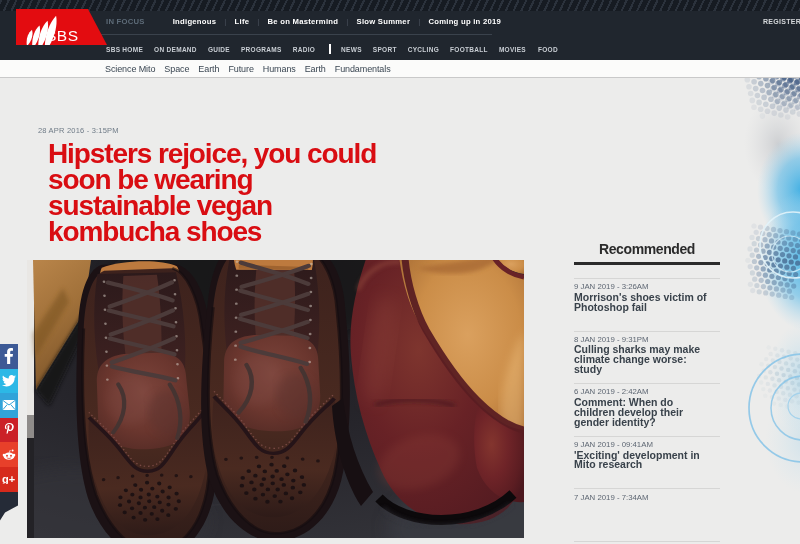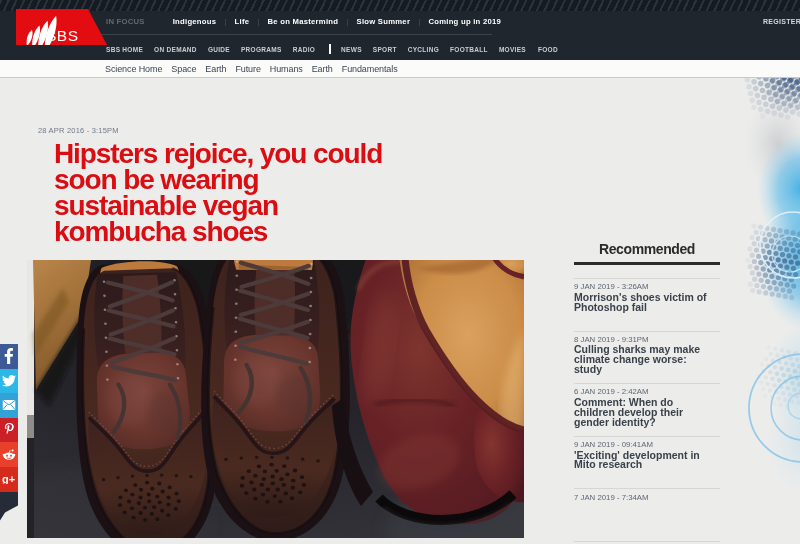--- a/index.html
+++ b/index.html
@@ -23,21 +23,21 @@
 .reg { position:absolute; left:763px; top:18px; font-size:7px; font-weight:bold; color:#d5d8db; letter-spacing:.3px; white-space:nowrap; }
 .subnav { position:absolute; top:60px; left:0; width:800px; height:18px; background:#fbfbfa; border-bottom:1px solid #c9c9c9; font-size:9px; color:#3a4652; letter-spacing:-.1px; }
 .subnav .in { position:absolute; left:105px; top:4px; white-space:nowrap; }
 .subnav span { margin-right:9px; }
 
 
 .decor { position:absolute; top:78px; left:640px; width:160px; height:420px; pointer-events:none; }
 
 
 .date { position:absolute; left:38px; top:126px; font-size:7.5px; font-weight:normal; color:#6f7b87; letter-spacing:.2px; }
-h1 { position:absolute; left:54px; top:141px; width:380px; font-size:28px; line-height:26px; font-weight:bold; color:#d90d12; letter-spacing:-1.1px; }
+h1 { position:absolute; left:48px; top:141px; width:380px; font-size:28px; line-height:26px; font-weight:bold; color:#d90d12; letter-spacing:-1.1px; }
 
 
 .photo { position:absolute; left:27px; top:260px; width:497px; height:278px; background:#232327; }
 
 
 .side { position:absolute; left:574px; top:239px; width:146px; }
 .side h2 { font-size:14px; color:#2b2b2b; letter-spacing:-.4px; font-weight:bold; padding-top:1.5px;text-align:center; }
 .side .rule { height:3px; background:#2b2b2b; margin-top:5.5px; }
 .sep0 { height:13px; }
 .item { border-top:1px solid #d6d6d5; padding-top:2.3px; height:52.6px; overflow:visible; }
@@ -67,21 +67,21 @@
         <path transform="translate(17.5,39.5) rotate(17)" d="M0,0 C-4,-9 -5,-22 0,-31 C5,-22 4,-9 0,0 Z"></path>
         <path transform="translate(24,41) rotate(17)" d="M0,0 C-4.6,-11 -5.6,-27 0,-38 C5.6,-27 4.6,-11 0,0 Z"></path>
       </g>
       <text x="25" y="29.5" font-family="Liberation Sans, sans-serif" font-size="15.5" fill="#fff" letter-spacing="0.5">SBS</text>
     </svg>
   </div>
 </div>
 
 <div class="subnav">
     <div class="in">
-  <span>Science Home</span><span>Space</span><span>Earth</span><span>Future</span><span>Humans</span><span>Earth</span><span>Fundamentals</span>
+  <span>Science Mito</span><span>Space</span><span>Earth</span><span>Future</span><span>Humans</span><span>Earth</span><span>Fundamentals</span>
 </div>
   </div>
 
 <svg class="decor" width="160" height="420" viewBox="0 0 160 420">
 <defs>
 <radialGradient id="cyan1" cx="50%" cy="50%" r="50%">
  <stop offset="0%" stop-color="#35abe2" stop-opacity=".95"></stop>
         <stop offset="55%" stop-color="#64bde8" stop-opacity=".65"></stop>
         <stop offset="100%" stop-color="#a5d8f1" stop-opacity="0"></stop>
 </radialGradient>

